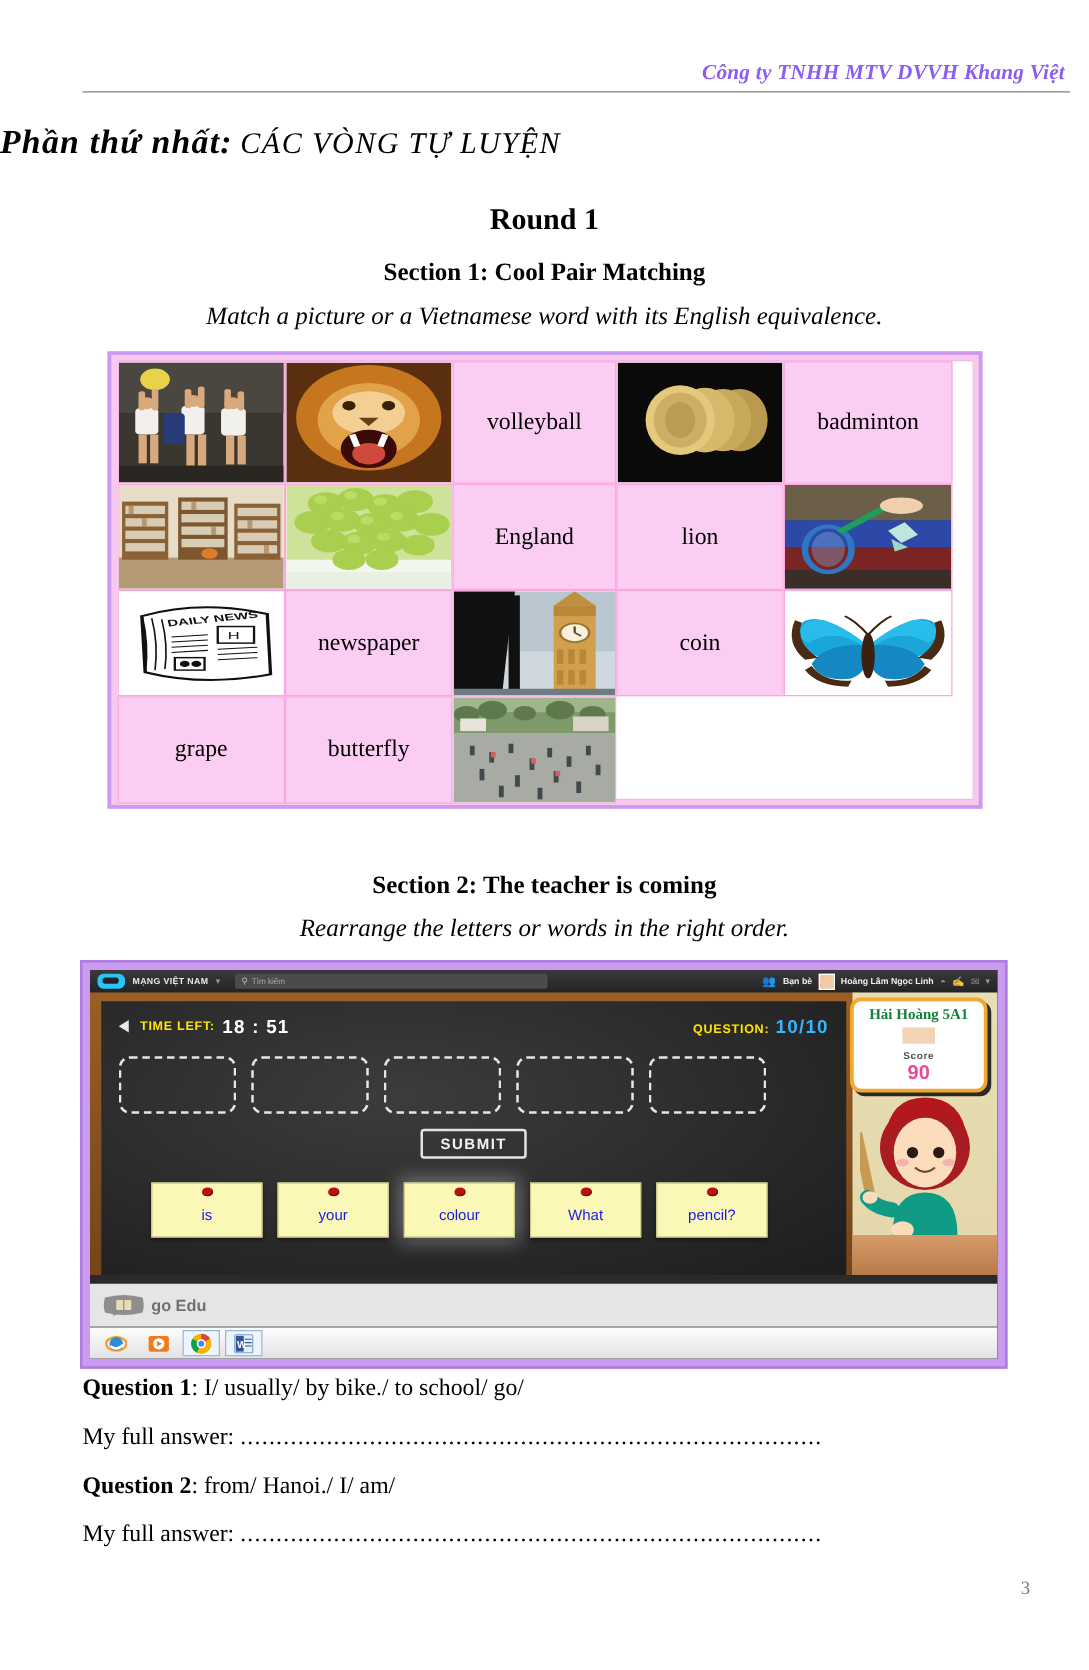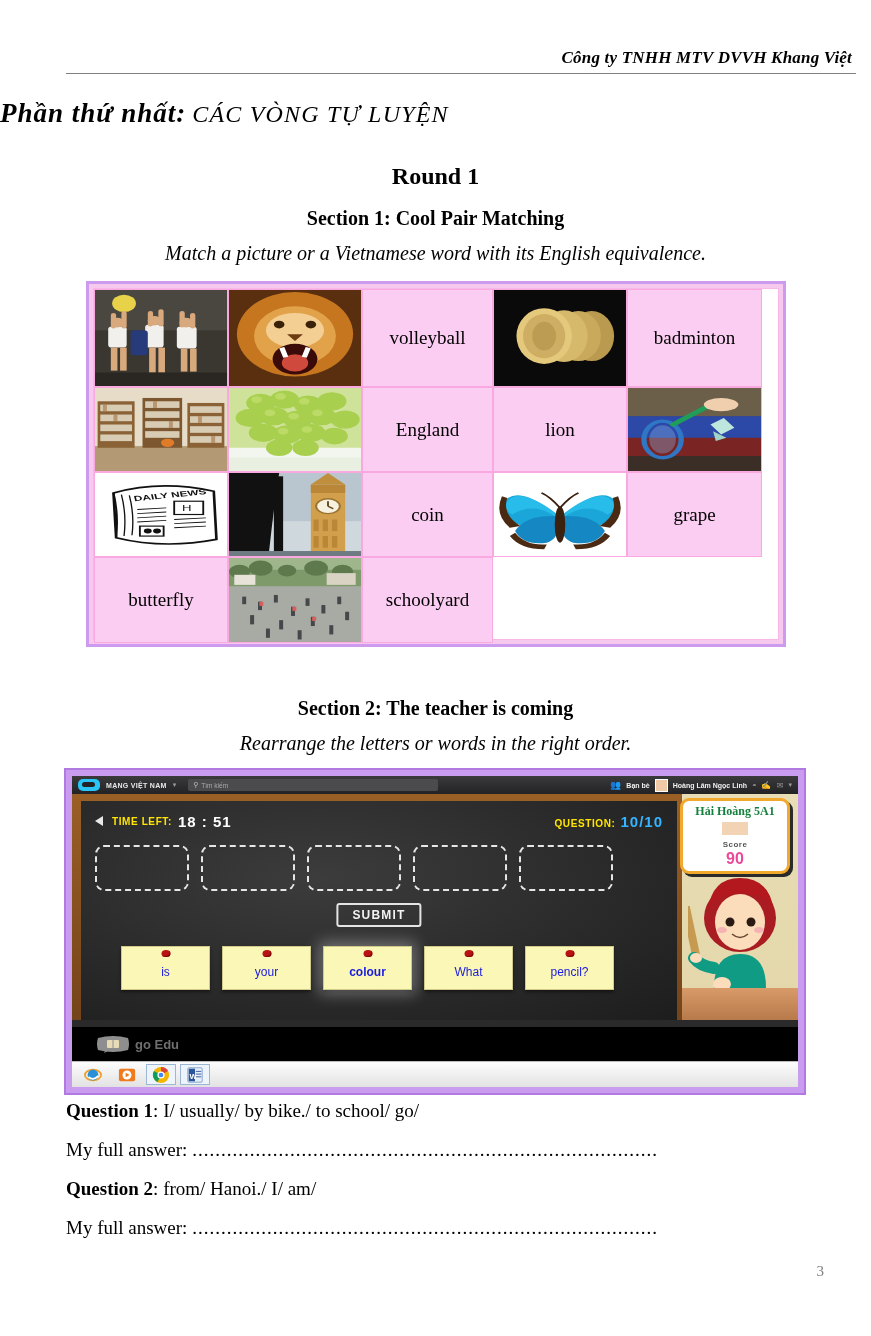--- a/index.html
+++ b/index.html
@@ -13,21 +13,21 @@
   }
 
   
   .page-header {
     position: absolute; left: 66px; top: 48px; width: 790px;
     text-align: right;
   }
   .page-header .hdr-text {
     font-family: "Liberation Serif", serif;
     font-style: italic; font-weight: bold;
-    font-size: 17px; color: #000000; letter-spacing: .2px;
+    font-size: 17px; color: #8b5cf6; letter-spacing: .2px;
     display: inline-block; padding-right: 4px;
   }
   .hdr-rule {
     position: absolute; left: 66px; top: 73px; width: 790px;
     height: 1px; background: #808080;
   }
 
   
   .doc-title {
     position: absolute; left: 0; top: 98px; width: 871px;
@@ -216,21 +216,21 @@
   }
   .tile .pin {
     position:absolute; left:50%; top:3px; transform:translateX(-50%);
     width:9px;height:7px;border-radius:50%;
     background:#b81212; box-shadow: inset -1px -1px 0 #7d0a0a;
   }
   .tile .tword {
     font-family:"Liberation Sans",sans-serif;
     font-size:12px; color:#1a1ae0; margin-top:7px;
   }
-  .tile.glow { box-shadow: 0 0 14px 4px rgba(255,255,255,.33), 0 2px 3px rgba(0,0,0,.45); font-weight: bold; }
+  .tile.glow { box-shadow: 0 0 14px 4px rgba(255,255,255,.33), 0 2px 3px rgba(0,0,0,.45); }
 
   
   .scorecard {
     position:absolute; right:8px; top:22px; width:110px; height:76px;
     background:#ffffff; border:3px solid #f0a92c; border-radius:9px;
     box-shadow: 3px 3px 0 #2a2a2a;
     display:flex; flex-direction:column; align-items:center;
     padding-top:3px;
   }
   .sc-name {
@@ -255,21 +255,21 @@
   }
   .teacher { position:absolute; left:6px; bottom:30px; width:104px; height:120px; }
   .desk {
     position:absolute; left:-6px; bottom:0; width:128px; height:32px;
     background: linear-gradient(#d89a68,#b97a4b);
   }
 
   
   .goedu {
     position:absolute; left:0; bottom:26px; width:100%; height:34px;
-    background:#000000; display:flex; align-items:center; padding-left:24px; gap:5px;
+    background:#e5e5e5; display:flex; align-items:center; padding-left:10px; gap:5px;
   }
   .goedu-mark { width:34px;height:18px; flex:none; }
   .goedu-text {
     font-family:"Liberation Sans",sans-serif;font-weight:bold;
     font-size:13px;color:#6f6f6f;
   }
   
   .taskbar {
     position:absolute; left:0; bottom:0; width:100%; height:26px;
     background: linear-gradient(#fdfdfd,#e2e2e2);
@@ -498,20 +498,23 @@
         <line x1="60" y1="56" x2="84" y2="54"></line>
               <line x1="60" y1="61" x2="84" y2="59"></line>
         <line x1="60" y1="66" x2="84" y2="64"></line>
       </g>
       <rect x="34" y="64" width="18" height="12" fill="none" stroke="#111" stroke-width="1.4"></rect>
       <circle cx="40" cy="70" r="3" fill="#111"></circle>
             <circle cx="47" cy="70" r="3" fill="#111"></circle>
     </svg>
         </div>
       </div>
+      <div class="cell word">
+        <span>newspaper</span>
+      </div>
       <div class="cell pic">
         <div style="width: 100%; height: 100%;">
           <svg class="pic-art" viewBox="0 0 100 100" preserveAspectRatio="none">
       <rect width="100" height="100" fill="#cfd8dd"></rect>
       <rect y="0" width="100" height="58" fill="#b9c6cf"></rect>
       <path d="M0 0 L38 0 Q34 40 30 100 L0 100 Z" fill="#111"></path>
       <rect x="34" y="4" width="7" height="96" fill="#111"></rect>
       <rect x="62" y="14" width="26" height="86" fill="#d2a04c"></rect>
       <rect x="62" y="14" width="26" height="10" fill="#b98737"></rect>
       <path d="M62 14 L75 0 L88 14 Z" fill="#c08f3e"></path>
@@ -590,23 +593,20 @@
         <rect x="52" y="86" width="3" height="11"></rect>
               <rect x="76" y="80" width="3" height="11"></rect>
       </g>
       <g fill="#d95f5f">
         <rect x="23" y="52" width="3" height="5"></rect>
               <rect x="48" y="58" width="3" height="5"></rect>
         <rect x="63" y="70" width="3" height="5"></rect>
       </g>
     </svg>
         </div>
-      </div>
-      <div class="cell word">
-        <span>schoolyard</span>
       </div>
     </div>
 </div>
 
 <div class="section-title" id="sec2-title">Section 2: The teacher is coming</div>
 <div class="instruction" id="sec2-instr">Rearrange the letters or words in the right order.</div>
 
 <div class="game-wrap">
   <div class="game-inner">
 

